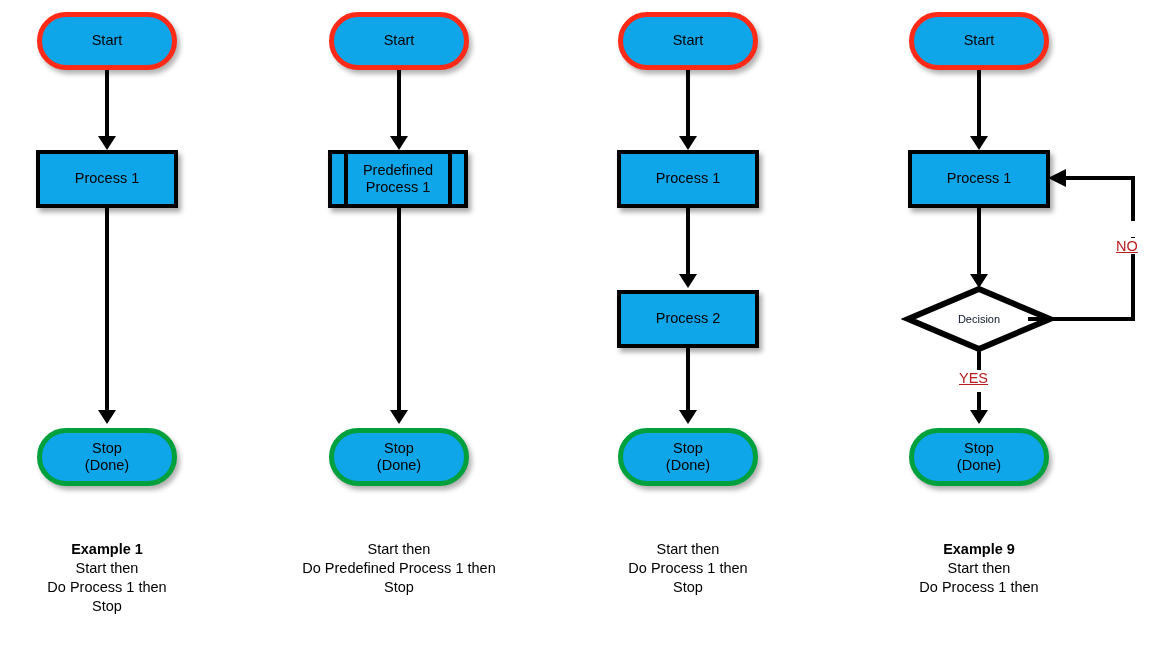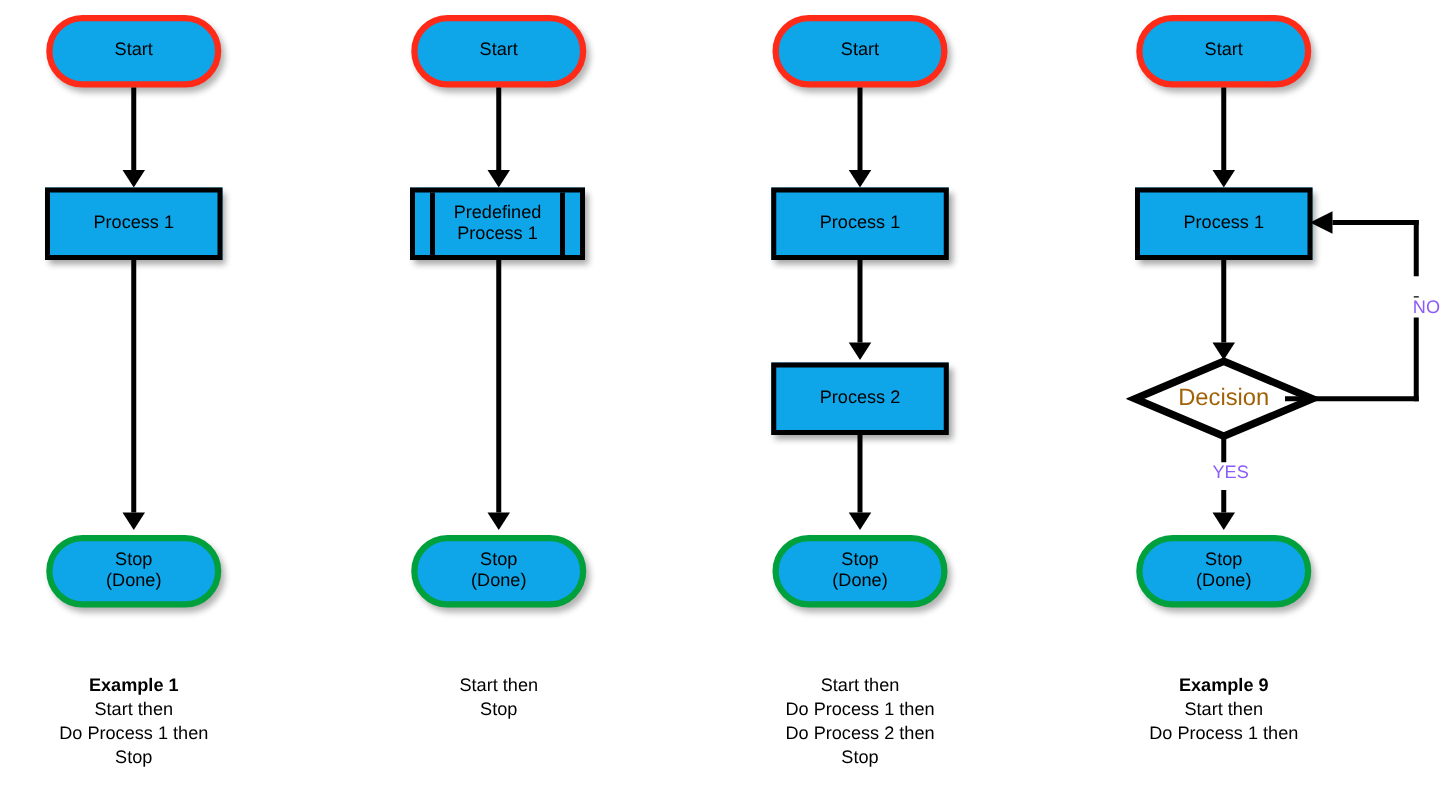--- a/index.html
+++ b/index.html
@@ -93,22 +93,22 @@
   }
   .diamond-label {
     position: absolute;
     left: 0;
     top: 0;
     width: 144px;
     height: 62px;
     display: flex;
     align-items: center;
     justify-content: center;
-    font-size: 19px;
-    color: #a16207;
+    font-size: 11px;
+    color: #0f172a;
   }
   
   .vline {
     position: absolute;
     width: 4px;
     background: #000000;
     left: 50%;
     margin-left: -2px;
   }
   .arrowhead {
@@ -117,23 +117,24 @@
     margin-left: -9px;
     width: 0;
     height: 0;
     border-left: 9px solid transparent;
     border-right: 9px solid transparent;
     border-top: 14px solid #000000;
   }
   .edge-label {
     position: absolute;
     font-size: 14.5px;
-    color: #8b5cf6;
+    color: #b91c1c;
     background: #ffffff;
-    text-align: right;
+    text-align: left;
+    text-decoration: underline;
   }
   .loop {
     position: absolute;
   }
   
   .caption {
     position: absolute;
     left: 0;
     width: 290px;
     text-align: center;
@@ -208,20 +209,21 @@
 
     <div class="node terminator stop" style="top:428px;">
       <span>
         <span>Stop</span><br>
         <span>(Done)</span>
       </span>
     </div>
 
     <div class="caption" style="top:540px;">
       <span class="cap-line">Start then</span>
+      <span class="cap-line">Do Predefined Process 1 then</span>
       <span class="cap-line">Stop</span>
     </div>
   </div>
 
   <div class="col" style="left:543px;">
 
     <div class="node terminator" style="top:12px;">
       <span>Start</span>
     </div>
 
@@ -245,21 +247,20 @@
     <div class="node terminator stop" style="top:428px;">
       <span>
         <span>Stop</span><br>
         <span>(Done)</span>
       </span>
     </div>
 
     <div class="caption" style="top:540px;">
       <span class="cap-line">Start then</span>
       <span class="cap-line">Do Process 1 then</span>
-      <span class="cap-line">Do Process 2 then</span>
       <span class="cap-line">Stop</span>
     </div>
   </div>
 
   <div class="col" style="left:834px;">
 
     <div class="node terminator" style="top:12px;">
       <span>Start</span>
     </div>
 

